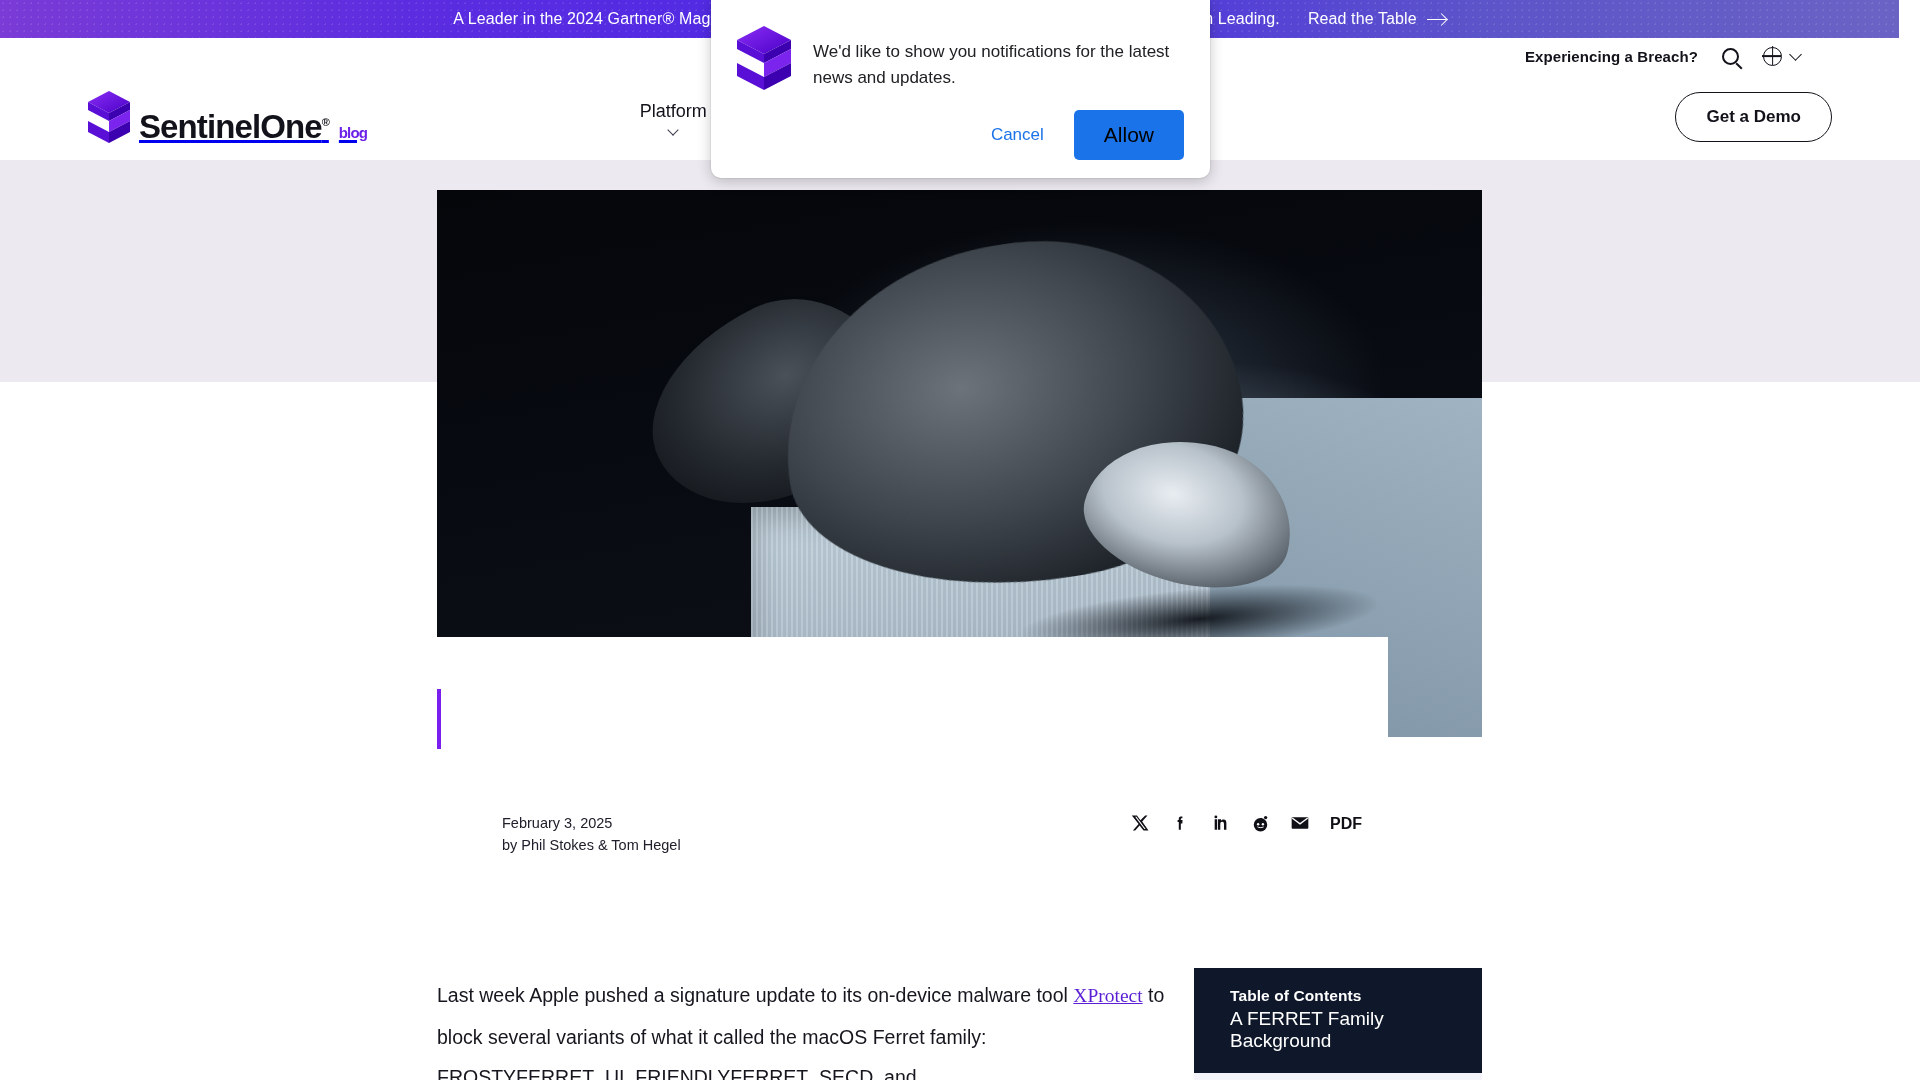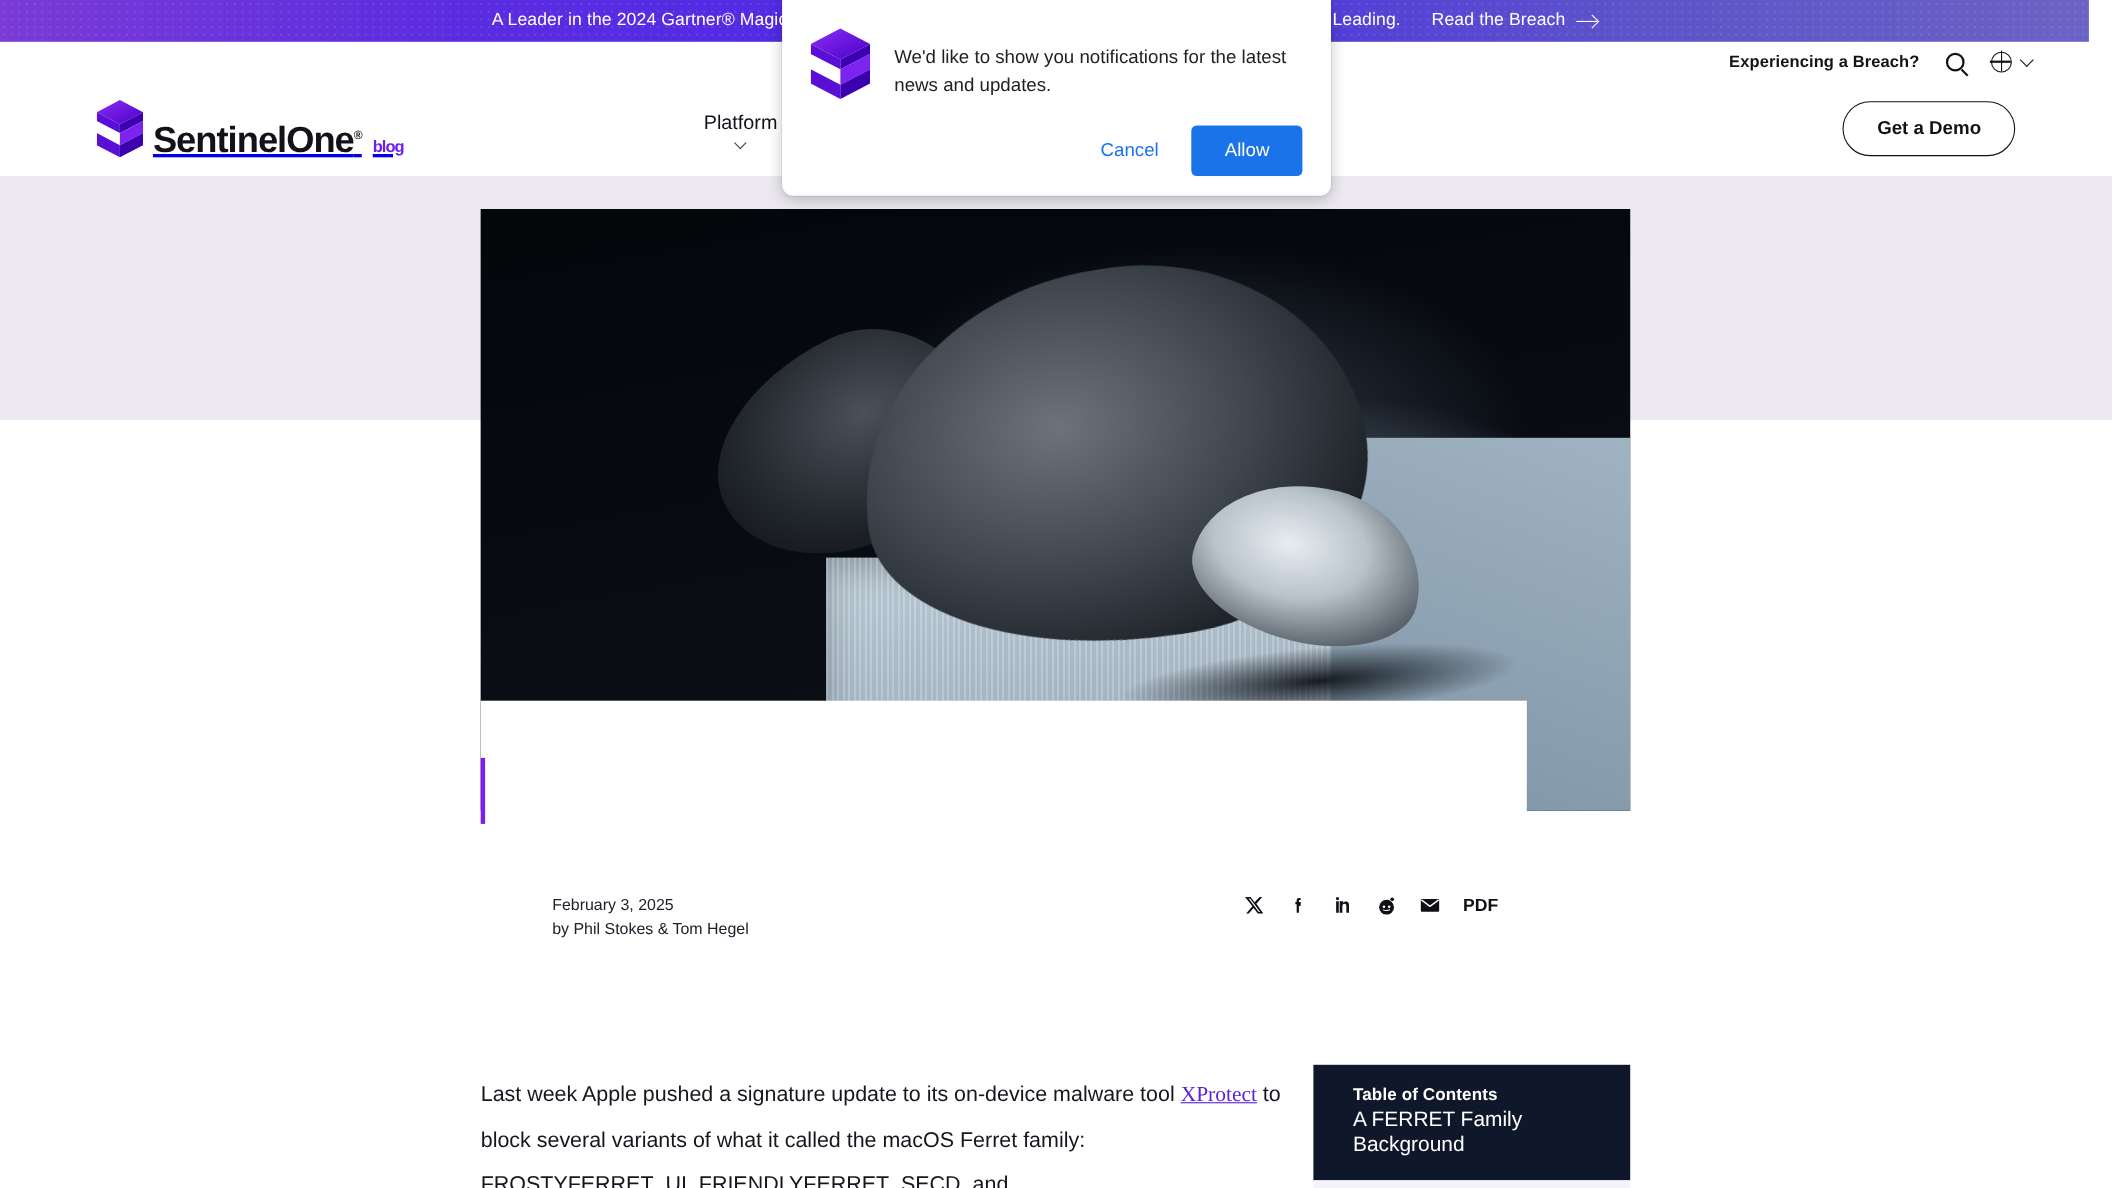--- a/index.html
+++ b/index.html
@@ -25,21 +25,21 @@
   }
   .promo-text { position:relative; z-index:2; font-size:16px; }
   .promo-link { position:relative; z-index:2; color:#fff; text-decoration:none; font-size:16px; display:flex; align-items:center; gap:10px; }
   .arrow-r { display:inline-block; width:19px; height:11px; position:relative; }
   .arrow-r::before{content:"";position:absolute;top:5px;left:0;width:19px;height:1.6px;background:#fff;}
   .arrow-r::after{content:"";position:absolute;top:1.5px;right:0;width:8px;height:8px;border-top:1.6px solid #fff;border-right:1.6px solid #fff;transform:rotate(45deg);}
 
   
   .util-row {
     position:absolute; top:38px; left:0; width:1920px; height:36px;
-    display:flex; align-items:center; justify-content:flex-end; padding-right:73px; gap:24px;
+    display:flex; align-items:center; justify-content:flex-end; padding-right:120px; gap:24px;
   }
   .breach-link { font-size:15px; font-weight:700; color:#12121a; text-decoration:none; letter-spacing:.1px; }
   .ic-btn { display:flex; align-items:center; justify-content:center; cursor:pointer; }
   .mag { width:17px; height:17px; border:2px solid #12121a; border-radius:50%; position:relative; }
   .mag::after{content:"";position:absolute;right:-6px;bottom:-4px;width:8px;height:2px;background:#12121a;transform:rotate(45deg);}
   .globe { width:19px;height:19px;border:1.8px solid #12121a;border-radius:50%;position:relative;}
   .globe::before{content:"";position:absolute;left:50%;top:-1.8px;width:1.8px;height:19px;background:#12121a;transform:translateX(-50%);}
   .globe::after{content:"";position:absolute;top:50%;left:-1.8px;width:19px;height:1.8px;background:#12121a;transform:translateY(-50%);}
   .chev { width:9px;height:9px;border-right:1.8px solid #12121a;border-bottom:1.8px solid #12121a;transform:rotate(45deg); margin-top:-4px;}
   .globe-wrap { display:flex; align-items:center; gap:9px; }
@@ -138,34 +138,34 @@
   .notif-top { display:flex; gap:22px; align-items:flex-end; }
   .notif-logo { width:54px; height:64px; flex:none; margin-top:2px; }
   .notif-text { font-size:17px; line-height:1.5; color:#202124; padding-top:4px; font-family:"Liberation Sans",sans-serif;}
   .notif-actions { margin-top:auto; display:flex; justify-content:flex-end; align-items:center; gap:10px; padding-bottom:18px;}
   .btn-cancel {
     background:transparent; border:none; color:#1a73e8; font-size:17px;
     padding:11px 20px; cursor:pointer; border-radius:4px;
     font-family:"Liberation Sans",sans-serif;
   }
   .btn-allow {
-    background:#1a73e8; border:none; color:#ffffff; font-size:17px;
+    background:#1a73e8; border:none; color:#000000; font-size:21px;
     padding:13px 30px; cursor:pointer; border-radius:5px;
     font-family:"Liberation Sans",sans-serif;
   }
 </style>
 </head>
 <body>
 
 <div class="page">
 
   <div class="promo-bar">
     <span class="promo-text">A Leader in the 2024 Gartner® Magic Quadrant™ for Endpoint Protection Platforms. Vision and Execution Leading.</span>
     <a class="promo-link" href="#">
-      <span>Read the Breach</span>
+      <span>Read the Table</span>
       <span class="arrow-r"></span>
     </a>
   </div>
 
   <div class="util-row">
     <a class="breach-link" href="#">Experiencing a Breach?</a>
     <div class="ic-btn">
       <span class="mag"></span>
     </div>
     <div class="globe-wrap">

